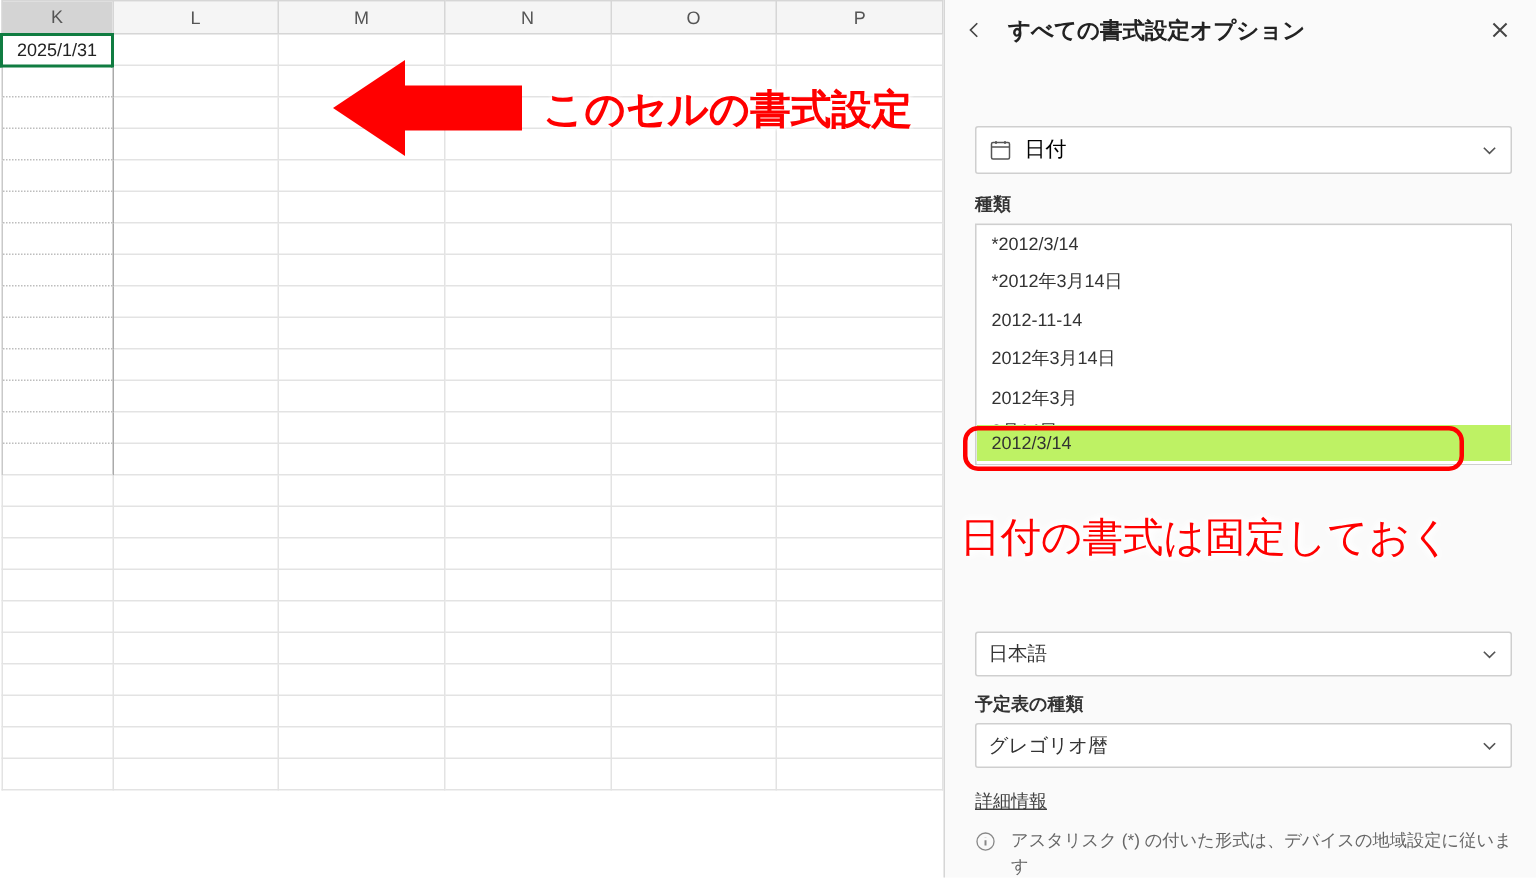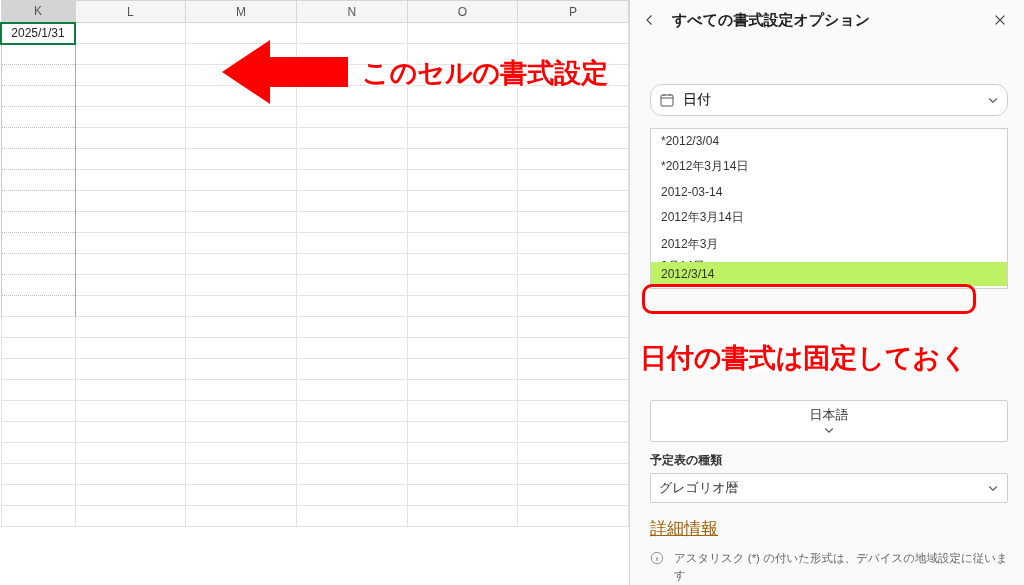--- a/index.html
+++ b/index.html
@@ -91,21 +91,21 @@
       font-size: 27px;
       white-space: nowrap;
       text-shadow: 0 0 4px #fff, 0 0 4px #fff, 0 0 4px #fff;
       z-index: 6;
     }
     .annotation-2 {
       position: absolute;
       left: 640px;
       top: 340px;
       color: #ff0000;
-      font-weight: 700;
+      font-weight: 400;
       font-size: 27px;
       white-space: nowrap;
       text-shadow: 0 0 6px #fff, 0 0 6px #fff, 0 0 6px #fff, 0 0 6px #fff;
       z-index: 20;
     }
     .red-box {
       position: absolute;
       left: 642px; top: 284px;
       width: 334px; height: 30px;
       border: 3px solid #ff0000;
@@ -141,21 +141,21 @@
     .panel-body {
       padding: 8px 16px 8px 20px;
       overflow-y: auto;
       flex: 1;
       position: relative;
     }
     .cat-select {
       display: flex; align-items: center; gap: 8px;
       border: 1px solid #cfcfcf;
       background: #fff;
-      border-radius: 12px;
+      border-radius: 2px;
       padding: 6px 8px;
       margin: 36px 0 12px 0;
     }
     .cat-select .label { flex: 1; font-size: 14px; }
     .sect-label {
       font-size: 12px;
       color: #333;
       font-weight: 600;
       margin: 6px 0 4px 0;
     }
@@ -182,22 +182,22 @@
       display: flex; align-items: center;
       border: 1px solid #cfcfcf;
       background: #fff;
       border-radius: 2px;
       padding: 5px 8px;
       margin-bottom: 10px;
       font-size: 13px;
     }
     .dd .val { flex: 1; color: #333; }
     .link {
-      color: #a16207;
-      font-size: 17px;
+      color: #404040;
+      font-size: 12px;
       text-decoration: underline;
       cursor: pointer;
       display: inline-block;
       margin: 4px 0 10px 0;
     }
     .note {
       display: flex; gap: 8px;
       font-size: 11.5px;
       color: #666;
       margin-bottom: 14px;
@@ -451,34 +451,35 @@
         <svg width="16" height="16" viewBox="0 0 16 16">
           <rect x="2" y="3" width="12" height="11" rx="1" stroke="#555" fill="none"></rect>
           <path d="M2 6 H14 M5 2 V4 M11 2 V4" stroke="#555"></path>
         </svg>
         <span class="label">日付</span>
         <svg class="chev" viewBox="0 0 16 16">
             <path d="M3 6 L8 11 L13 6" stroke="#555" stroke-width="1.5" fill="none"></path>
           </svg>
       </div>
 
+      <div class="sect-label">種類</div>
       <div class="list-box">
-        <div class="list-item">*2012/3/04</div>
+        <div class="list-item">*2012/3/14</div>
         <div class="list-item">*2012年3月14日</div>
-        <div class="list-item">2012-03-14</div>
+        <div class="list-item">2012-11-14</div>
         <div class="list-item">2012年3月14日</div>
         <div class="list-item">2012年3月</div>
         <div class="list-item" style="height:4px;overflow:hidden;padding-top:0;padding-bottom:0;">3月14日</div>
         <div class="list-item selected">2012/3/14</div>
         <div class="list-item" style="height:7px;overflow:hidden;padding-top:0;">2012/3/14 1:30 PM</div>
       </div>
 
       <div class="locale-cut" style="visibility:hidden;height:0;">ロケール</div>
 
-      <div class="dd" style="margin-top:60px;flex-direction:column;">
+      <div class="dd" style="margin-top:60px;">
         <span class="val">日本語</span>
         <svg class="chev" viewBox="0 0 16 16">
             <path d="M3 6 L8 11 L13 6" stroke="#555" stroke-width="1.5" fill="none"></path>
           </svg>
       </div>
 
       <div class="sect-label">予定表の種類</div>
       <div class="dd">
         <span class="val">グレゴリオ暦</span>
         <svg class="chev" viewBox="0 0 16 16">

